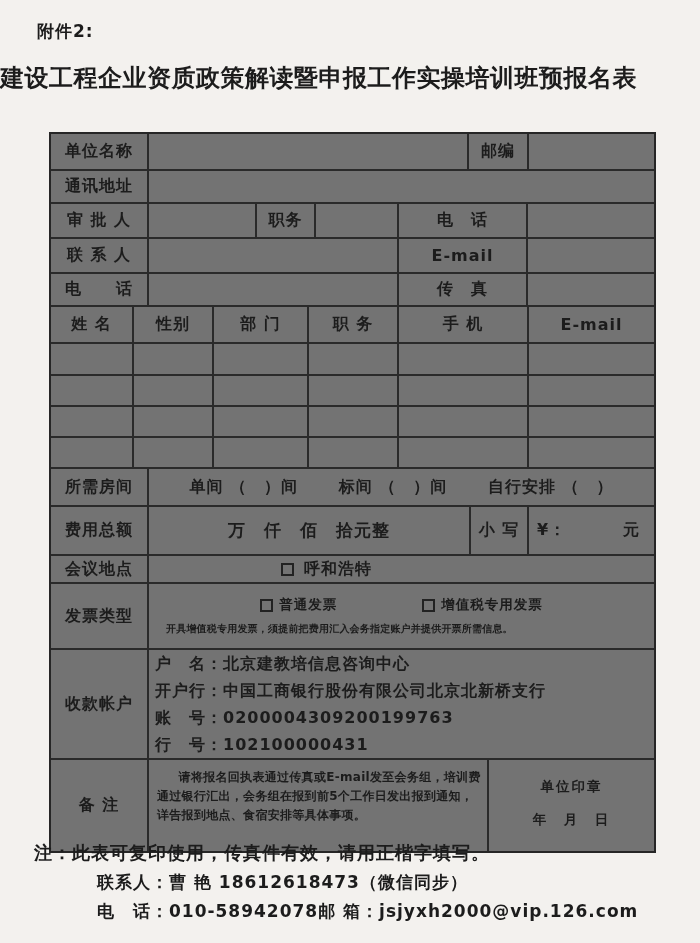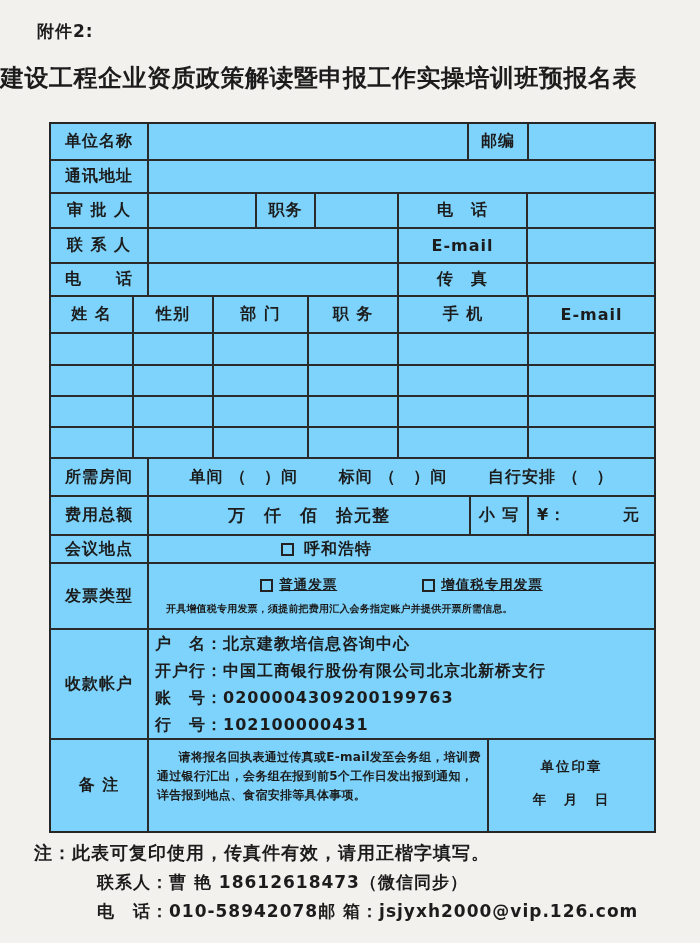--- a/index.html
+++ b/index.html
@@ -13,23 +13,23 @@
   }
   .attachment {
     position:absolute; left:37px; top:20px;
     font-size:17px; font-weight:bold; letter-spacing:1px;
   }
   .doc-title {
     position:absolute; left:0; right:0; top:62px;
     font-size:24px; font-weight:bold; letter-spacing:0.5px;
   }
   .form-table {
-    position:absolute; left:49px; top:122px; width:607px;
+    position:absolute; left:49px; top:132px; width:607px;
     border:2px solid #262626;
-    background:#7dd3fc;
+    background:#737373;
   }
   .r { display:flex; border-bottom:2px solid #2a2a2a; }
   .r:last-child { border-bottom:none; }
   .c {
     border-right:2px solid #2a2a2a;
     display:flex; align-items:center; justify-content:center;
     font-size:16px; font-weight:bold; letter-spacing:1px;
     overflow:hidden;
   }
   .c:last-child { border-right:none; }
@@ -41,21 +41,21 @@
   }
   .stack { flex-direction:column; align-items:stretch; justify-content:center; }
   .acc-line { font-size:16px; font-weight:600; letter-spacing:1px; line-height:1.7; padding-left:6px; white-space:nowrap; }
   .remark-text {
     font-size:12px; font-weight:600; line-height:1.6; letter-spacing:0.3px;
     padding:8px 6px 6px 8px; text-indent:1.8em; text-align:left;
   }
   .stamp-cell { flex-direction:column; justify-content:space-around; align-items:center; padding:10px 0 14px 0; }
   .stamp-label, .stamp-date { font-size:13.5px; font-weight:bold; letter-spacing:2px; }
   .invoice-cell { flex-direction:column; align-items:stretch; justify-content:center; }
-  .invoice-line1 { display:flex; justify-content:center; gap:85px; align-items:center; font-size:13.5px; font-weight:bold; margin-bottom:8px;text-decoration:underline; }
+  .invoice-line1 { display:flex; justify-content:center; gap:85px; align-items:center; font-size:13.5px; font-weight:bold; margin-bottom:8px; }
   .invoice-opt { display:flex; align-items:center; gap:6px; }
   .invoice-note { font-size:10px; font-weight:bold; letter-spacing:0.2px; padding-left:17px; white-space:nowrap; }
   .rooms-cell { justify-content:space-around; padding:0 20px; }
   .fee-words { font-size:17px; }
   .cur-cell { justify-content:space-between; padding:0 14px 0 8px; font-weight:bold; font-size:16px; }
   .footer-line { position:absolute; font-weight:bold; letter-spacing:1px; }
   .note-line { left:34px; top:841px; font-size:18px; }
   .contact-line { left:97px; top:871px; font-size:17px; }
   .phone-row { left:97px; top:900px; font-size:17px; display:flex; }
 </style>
@@ -146,21 +146,21 @@
 
   <div class="r" style="height:38px">
     <div class="c" style="flex:0 0 98px">所需房间</div>
     <div class="c grow rooms-cell">
       <span>单间 （　）间</span>
       <span>标间 （　）间</span>
       <span>自行安排 （　）</span>
     </div>
   </div>
 
-  <div class="r" style="height:39px">
+  <div class="r" style="height:49px">
     <div class="c" style="flex:0 0 98px">费用总额</div>
     <div class="c fee-words" style="flex:0 0 322px">万　仟　佰　拾元整</div>
     <div class="c" style="flex:0 0 58px">小 写</div>
     <div class="c grow cur-cell">
       <span>¥：</span>
       <span>元</span>
     </div>
   </div>
 
   <div class="r" style="height:28px">

